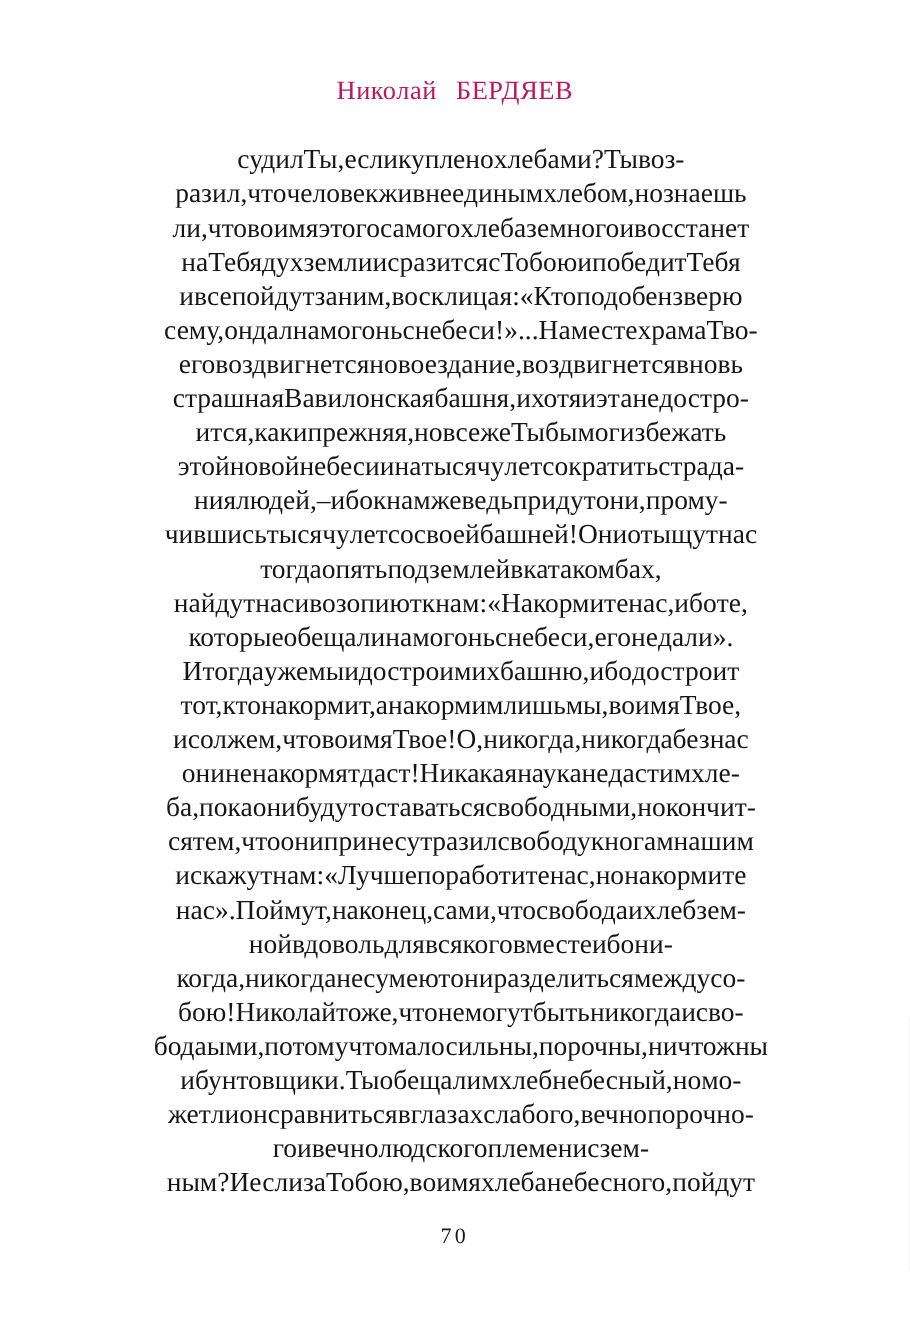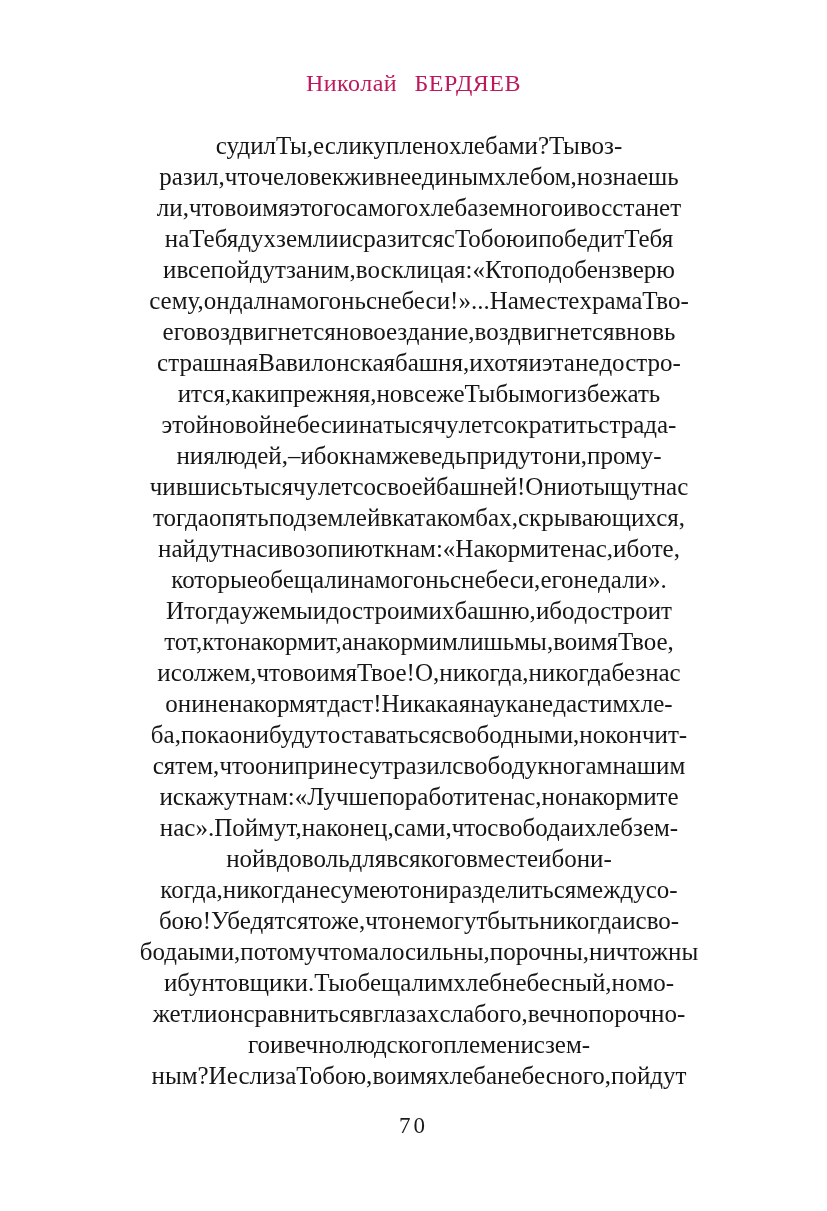--- a/index.html
+++ b/index.html
@@ -50,21 +50,21 @@
     display: flex;
     justify-content: center;
     flex-wrap: nowrap;
   }
   .page-number {
     position: absolute;
     top: 1113px;
     left: 0;
     width: 100%;
     text-align: center;
-    font-size: 23px;
+    font-size: 20px;
     letter-spacing: 3px;
     color: #1a1a1a;
   }
 </style>
 </head>
 <body>
 
 <div class="page">
 
   <div class="running-header">Николай БЕРДЯЕВ</div>
@@ -206,21 +206,20 @@
         <span class="w">отыщут</span>
         <span class="w">нас</span>
       </div>
       <div class="line jl">
         <span class="w">тогда</span>
         <span class="w">опять</span>
         <span class="w">под</span>
         <span class="w">землей</span>
         <span class="w">в</span>
         <span class="w">катакомбах,</span>
-        <span class="w">скрывающихся,</span>
       </div>
       <div class="line jl">
         <span class="w">найдут</span>
         <span class="w">нас</span>
         <span class="w">и</span>
         <span class="w">возопиют</span>
         <span class="w">к</span>
         <span class="w">нам:</span>
         <span class="w">«Накормите</span>
         <span class="w">нас,</span>
@@ -344,21 +343,21 @@
         <span class="w">никогда</span>
         <span class="w">не</span>
         <span class="w">сумеют</span>
         <span class="w">они</span>
         <span class="w">разделиться</span>
         <span class="w">между</span>
         <span class="w">со-</span>
       </div>
       <div class="line jl">
         <span class="w">бою!</span>
-        <span class="w">Убедятся</span>
+        <span class="w">Николай</span>
         <span class="w">тоже,</span>
         <span class="w">что</span>
         <span class="w">не</span>
         <span class="w">могут</span>
         <span class="w">быть</span>
         <span class="w">никогда</span>
         <span class="w">и</span>
         <span class="w">сво-</span>
       </div>
       <div class="line jl">

